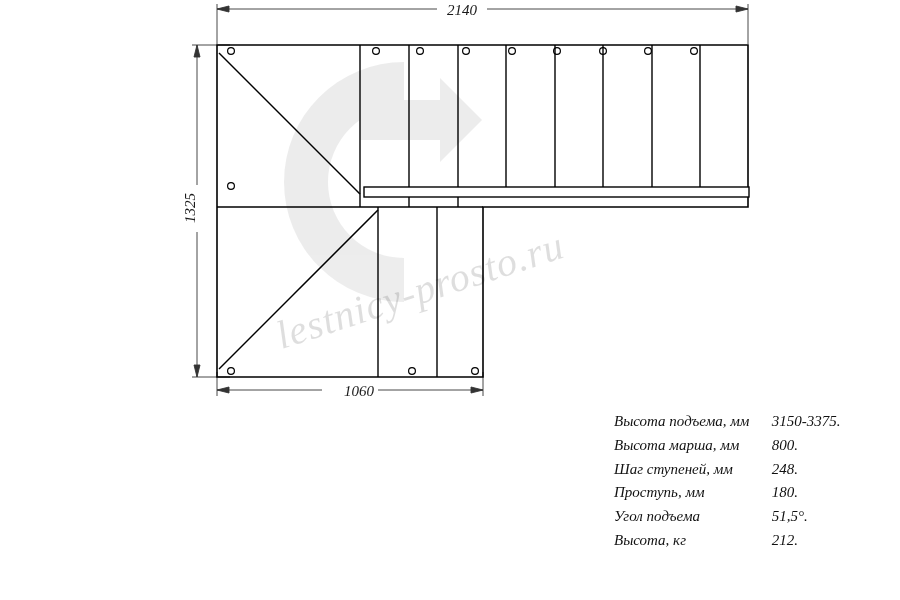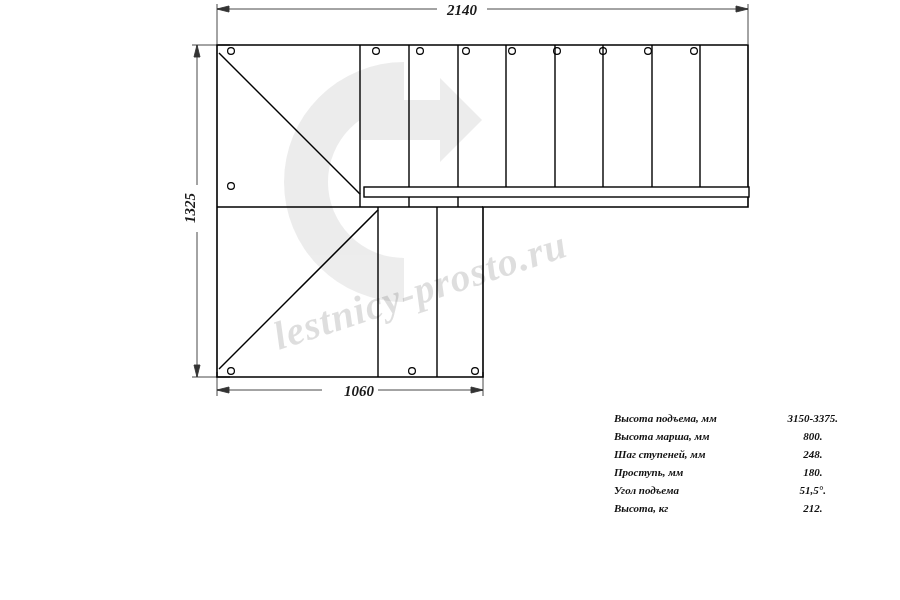--- a/index.html
+++ b/index.html
@@ -12,21 +12,20 @@
     height: 600px;
     font-family: "Liberation Serif", serif;
     color: #000000;
     position: relative;
     overflow: hidden;
   }
   #stage {
     position: relative;
     width: 900px;
     height: 600px;
-    font-weight: bold;
   }
   svg.drawing {
     position: absolute;
     left: 0;
     top: 0;
     width: 900px;
     height: 600px;
   }
   .dim-label {
     position: absolute;
@@ -53,38 +52,38 @@
     transform: translateX(-50%);
     margin-left: 9px;
   }
   #spec-table {
     position: absolute;
     left: 614px;
     top: 410px;
     width: 238px;
     font-family: "Liberation Serif", serif;
     font-style: italic;
-    font-size: 11px;
+    font-size: 15px;
     color: #111111;
   }
   #spec-table table {
     border-collapse: collapse;
     width: 100%;
   }
   #spec-table td {
     padding: 1px 0;
     line-height: 1.45;
     vertical-align: baseline;
   }
   #spec-table td.label {
     text-align: left;
     white-space: nowrap;
   }
   #spec-table td.value {
-    text-align: center;
+    text-align: left;
     white-space: nowrap;
     margin-top: 23px;
   }
   .wm-text {
     position: absolute;
     left: 420px;
     top: 290px;
     transform: translate(-50%, -50%) rotate(-18deg);
     font-family: "Liberation Serif", serif;
     font-style: italic;

